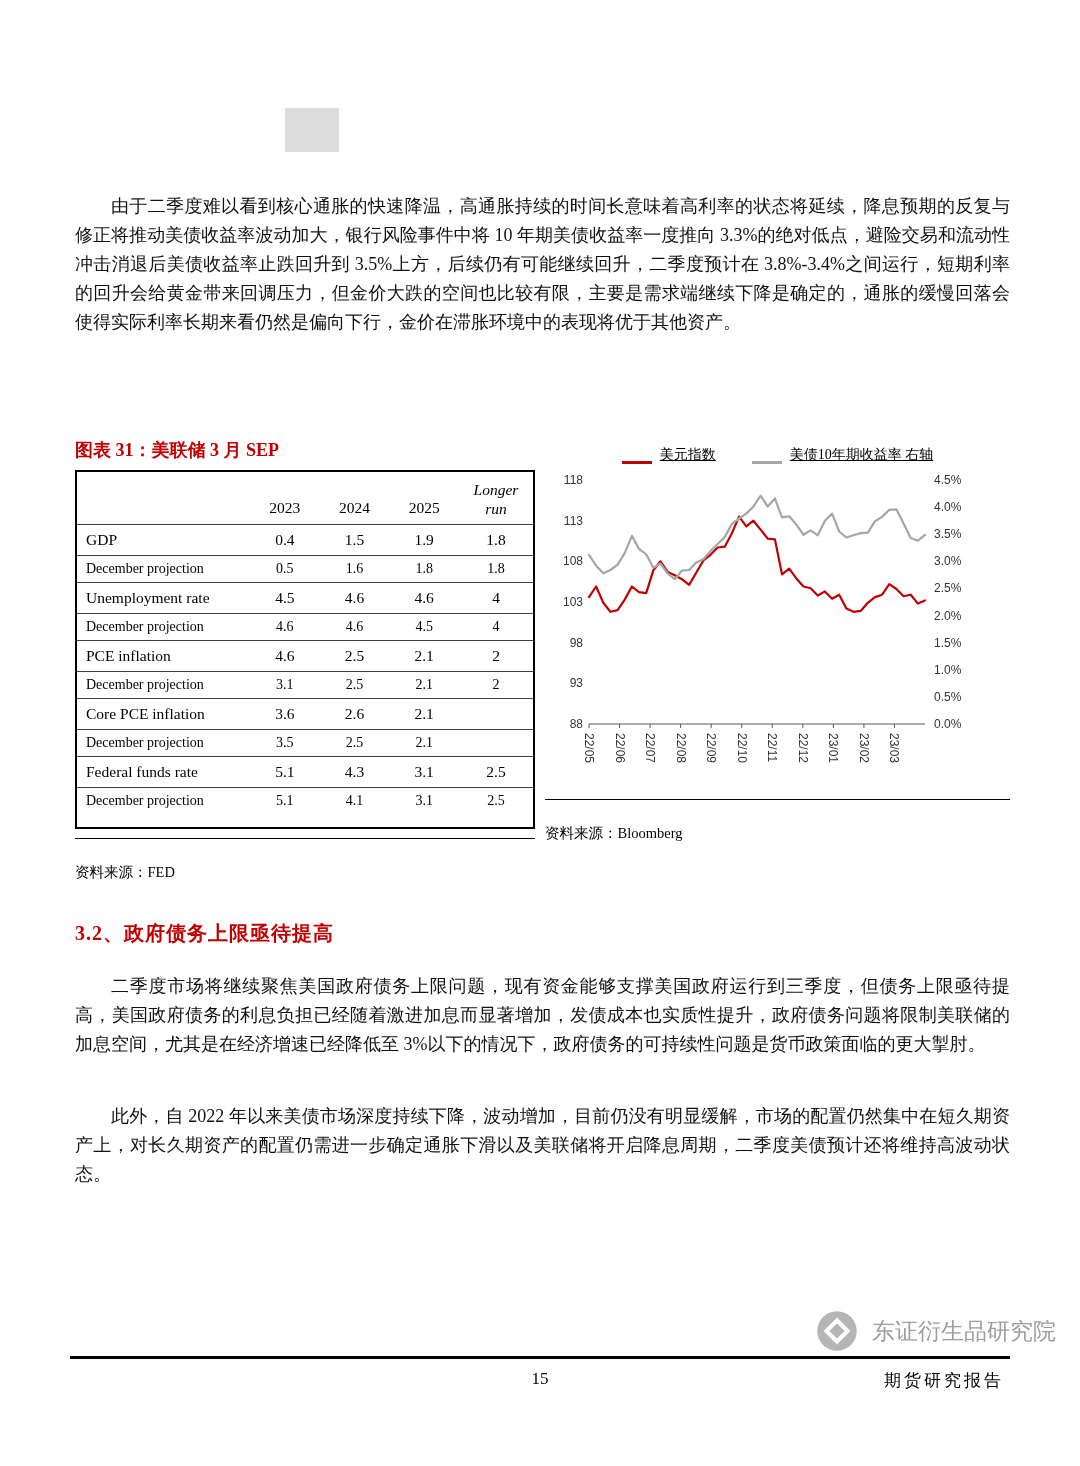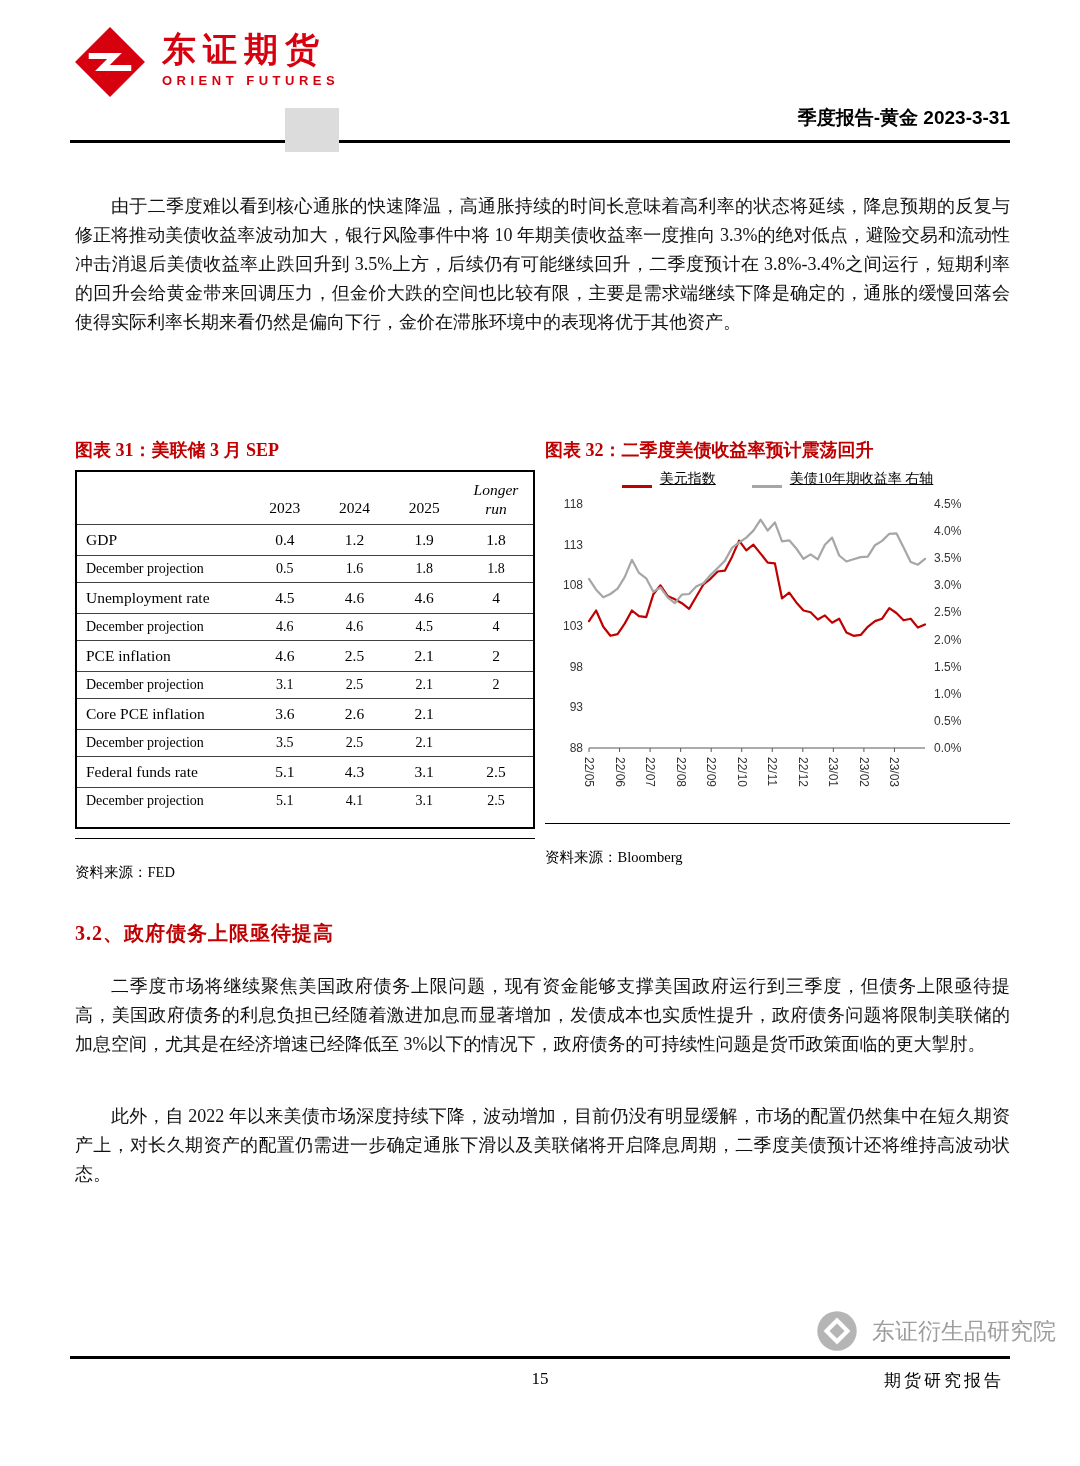--- a/index.html
+++ b/index.html
@@ -55,33 +55,20 @@
   .report-label{position:absolute;top:1369px;right:76px;font-size:17px;letter-spacing:3px;}
   .watermark{position:absolute;top:1310px;right:24px;display:flex;align-items:center;gap:14px;
         color:#9d9d9d;font-size:23px;font-family:"Liberation Sans","DejaVu Sans",sans-serif;}
   .wm-icon{width:42px;height:42px;}
 </style>
 </head>
 <body>
 
 <div class="page">
 
-  <div class="header">
-    <div class="logo">
-      <svg class="logo-mark" viewBox="0 0 100 100">
-        <polygon points="50,4 96,50 50,96 4,50" fill="#d7000f"></polygon>
-        <path d="M22,42 L56,42 L40,58 L78,58" stroke="#ffffff" stroke-width="8" fill="none"></path>
-      </svg>
-      <div>
-        <div class="logo-cn">东证期货</div>
-        <div class="logo-en">ORIENT FUTURES</div>
-      </div>
-    </div>
-    <div class="report-type">季度报告-黄金 2023-3-31</div>
-  </div>
   <div class="artifact-box"></div>
 
   <div class="para p1">由于二季度难以看到核心通胀的快速降温，高通胀持续的时间长意味着高利率的状态将延续，降息预期的反复与修正将推动美债收益率波动加大，银行风险事件中将 10 年期美债收益率一度推向 3.3%的绝对低点，避险交易和流动性冲击消退后美债收益率止跌回升到 3.5%上方，后续仍有可能继续回升，二季度预计在 3.8%-3.4%之间运行，短期利率的回升会给黄金带来回调压力，但金价大跌的空间也比较有限，主要是需求端继续下降是确定的，通胀的缓慢回落会使得实际利率长期来看仍然是偏向下行，金价在滞胀环境中的表现将优于其他资产。</div>
 
   <div class="figures">
     <div class="fig-left">
       <div class="fig-title">图表 31：美联储 3 月 SEP</div>
       <table id="sep-table">
           <thead>
             <tr>
@@ -89,21 +76,21 @@
               <th>2023</th>
               <th>2024</th>
               <th>2025</th>
               <th class="col-longer">Longer run</th>
             </tr>
           </thead>
           <tbody>
             <tr class="primary">
               <td class="col-label">GDP</td>
               <td>0.4</td>
-              <td>1.2</td>
+              <td>1.5</td>
               <td>1.9</td>
               <td>1.8</td>
             </tr>
             <tr class="projection">
               <td class="col-label">December projection</td>
               <td>0.5</td>
               <td>1.6</td>
               <td>1.8</td>
               <td>1.8</td>
             </tr>
@@ -162,21 +149,20 @@
               <td>4.1</td>
               <td>3.1</td>
               <td>2.5</td>
             </tr>
           </tbody>
         </table>
       <div class="fig-source">资料来源：FED</div>
     </div>
 
     <div class="fig-right">
-      <div class="fig-title">图表 32：二季度美债收益率预计震荡回升</div>
       <div class="legend" id="chart-legend">
           <div class="legend-item">
             <span class="swatch" style="background: rgb(192, 0, 0);"></span>
             <span>美元指数</span>
           </div>
           <div class="legend-item">
             <span class="swatch" style="background: rgb(166, 166, 166);"></span>
             <span>美债10年期收益率 右轴</span>
           </div>
         </div>

